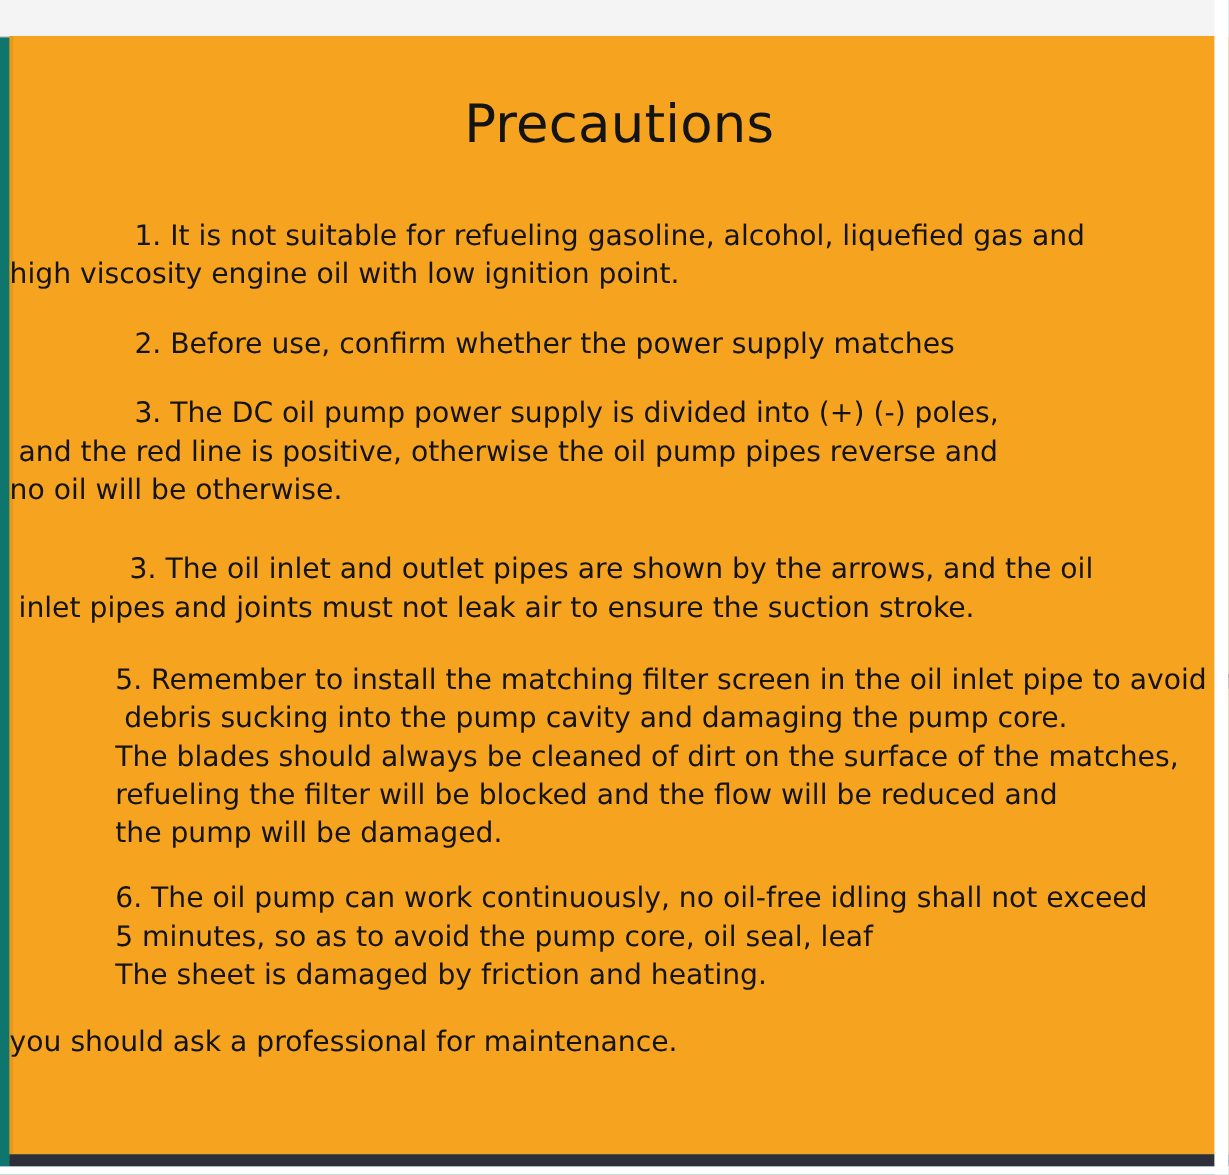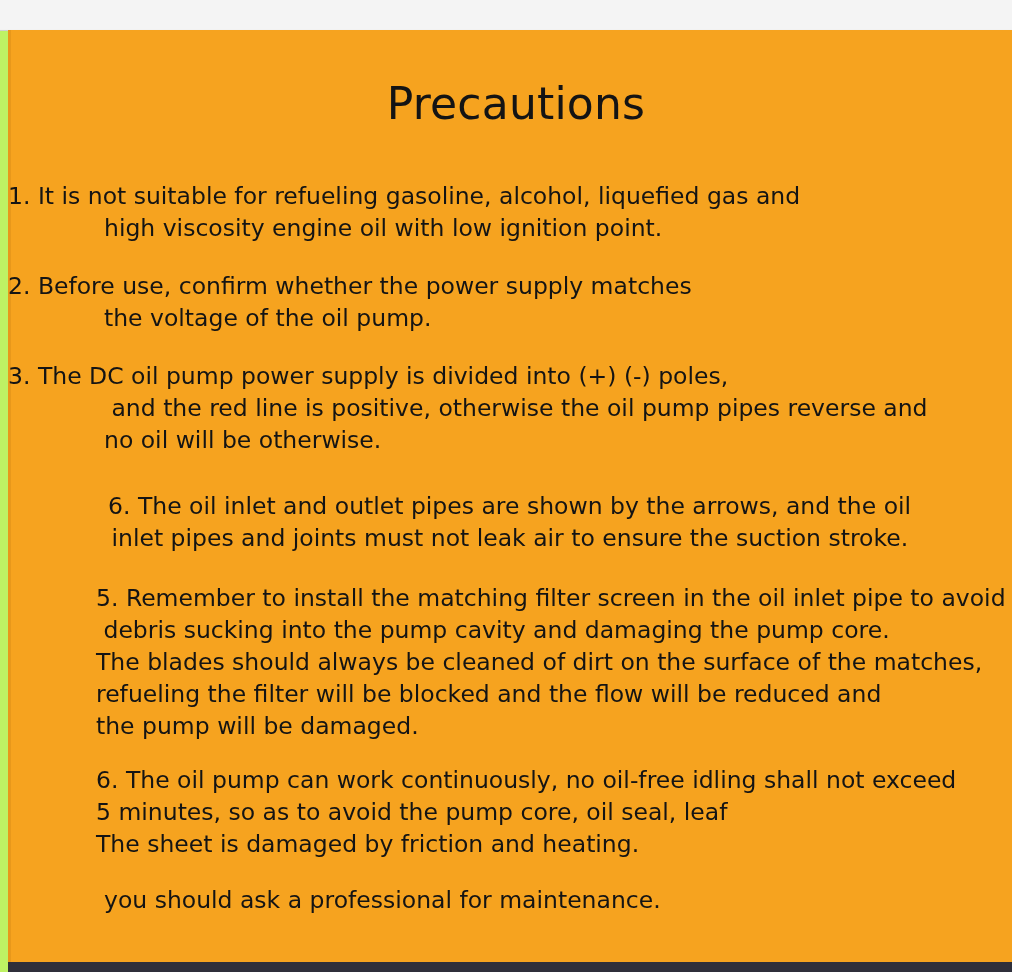--- a/index.html
+++ b/index.html
@@ -10,21 +10,21 @@
     width: 1024px;
     height: 979px;
     background: #ffffff;
     font-family: "Liberation Sans", sans-serif;
     overflow: hidden;
   }
   .page {
     position: relative;
     width: 1024px;
     height: 979px;
-    background: #bef264;
+    background: #0f766e;
     box-sizing: border-box;
   }
   .top-strip {
     position: absolute;
     left: 0;
     top: 0;
     width: 1024px;
     height: 30px;
     background: #f2f2f2;
     border-bottom: 1px solid #cfcfcf;
@@ -104,22 +104,22 @@
   }
   .line {
     display: block;
     font-size: 23.5px;
     line-height: 32px;
     color: #141414;
     font-family: "DejaVu Sans", sans-serif;
     font-weight: 400;
     white-space: pre;
   }
-  .indent-1 { }
-  .indent-2 { padding-left: 96px; }
+  .indent-1 { padding-left: 104px; }
+  .indent-2 { }
   .indent-3 { padding-left: 100px; }
   .indent-4 { padding-left: 88px; }
   .item-1 { margin-top: 0; margin-bottom: 26px; }
   .item-2 { margin-bottom: 26px; }
   .item-3 { margin-bottom: 34px; }
   .item-4 { margin-bottom: 28px; }
   .item-5 { margin-bottom: 22px; }
   .item-6 { margin-bottom: 24px; }
   .item-7 { margin-bottom: 0; }
 </style>
@@ -139,31 +139,30 @@
 
     <div class="content">
 
       <div class="item item-1">
         <span class="line indent-1">1. It is not suitable for refueling gasoline, alcohol, liquefied gas and</span>
         <span class="line indent-2">high viscosity engine oil with low ignition point.</span>
       </div>
 
       <div class="item item-2">
         <span class="line indent-1">2. Before use, confirm whether the power supply matches</span>
-        <span class="line indent-2">the voltage of the oil pump.</span>
       </div>
 
       <div class="item item-3">
         <span class="line indent-1">3. The DC oil pump power supply is divided into (+) (-) poles,</span>
         <span class="line indent-2"> and the red line is positive, otherwise the oil pump pipes reverse and</span>
         <span class="line indent-2">no oil will be otherwise.</span>
       </div>
 
       <div class="item item-4">
-        <span class="line indent-3">6. The oil inlet and outlet pipes are shown by the arrows, and the oil</span>
+        <span class="line indent-3">3. The oil inlet and outlet pipes are shown by the arrows, and the oil</span>
         <span class="line indent-2"> inlet pipes and joints must not leak air to ensure the suction stroke.</span>
       </div>
 
       <div class="item item-5">
         <span class="line indent-4">5. Remember to install the matching filter screen in the oil inlet pipe to avoid hard</span>
         <span class="line indent-4"> debris sucking into the pump cavity and damaging the pump core.</span>
         <span class="line indent-4">The blades should always be cleaned of dirt on the surface of the matches,</span>
         <span class="line indent-4">refueling the filter will be blocked and the flow will be reduced and</span>
         <span class="line indent-4">the pump will be damaged.</span>
       </div>

